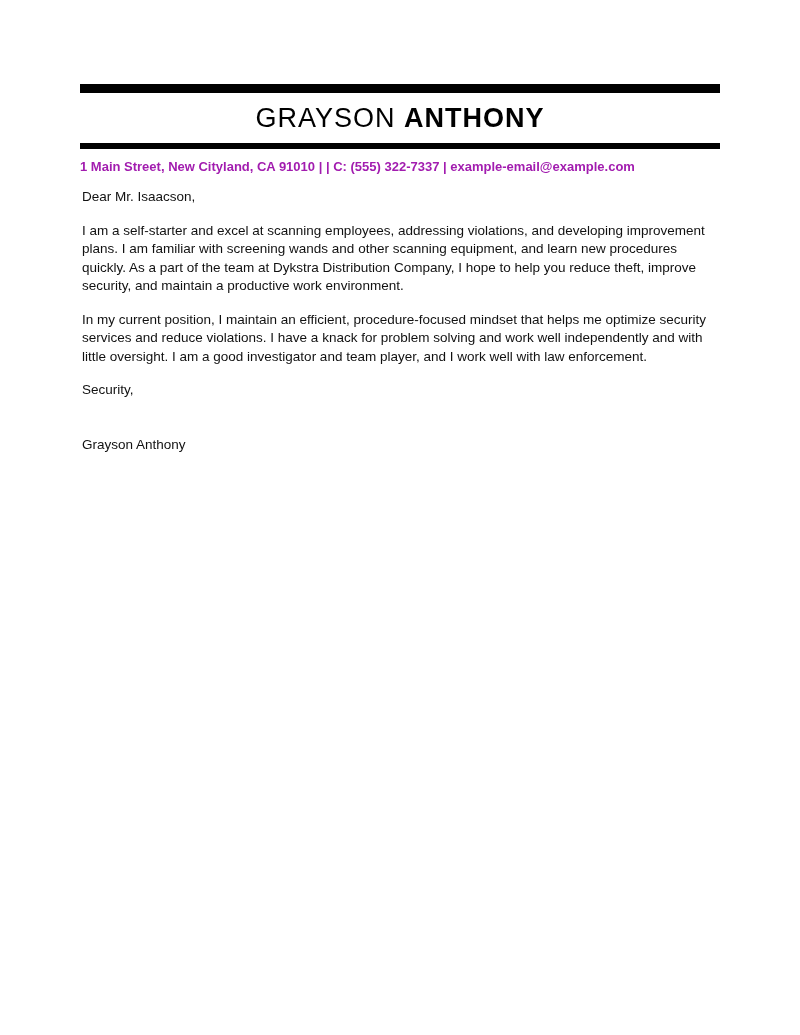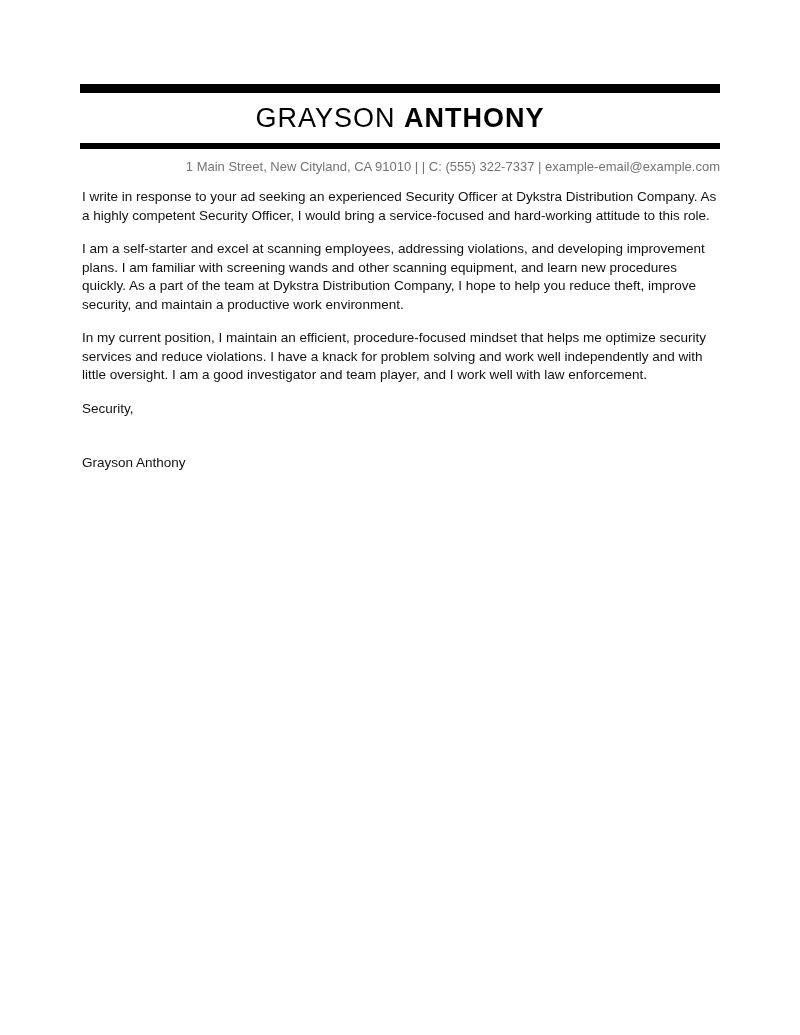--- a/index.html
+++ b/index.html
@@ -35,24 +35,25 @@
   }
   .name-title .last {
     font-weight: 700;
   }
   .rule-thin {
     height: 6px;
     background: #000000;
     width: 100%;
   }
   .contact-line {
-    text-align: right;
+    text-align: left;
     font-size: 13px;
-    color: #737373;
+    color: #a21caf;
     padding: 10px 0 14px 0;
+    font-weight: bold;
   }
   .letter-body {
     padding: 0 78px 0 82px;
     font-size: 13.5px;
     line-height: 18.5px;
     color: #111111;
   }
   .letter-body p {
     margin-bottom: 15px;
   }
@@ -75,20 +76,20 @@
     <div class="rule-thick"></div>
     <div class="name-title">
       <span>GRAYSON</span>
       <span class="last">ANTHONY</span>
     </div>
     <div class="rule-thin"></div>
     <div class="contact-line">1 Main Street, New Cityland, CA 91010 | | C: (555) 322-7337 | example-email@example.com</div>
   </div>
 
   <div class="letter-body">
-    <p>I write in response to your ad seeking an experienced Security Officer at Dykstra Distribution Company. As a highly competent Security Officer, I would bring a service-focused and hard-working attitude to this role.</p>
+    <p class="salutation">Dear Mr. Isaacson,</p>
     <p>I am a self-starter and excel at scanning employees, addressing violations, and developing improvement plans. I am familiar with screening wands and other scanning equipment, and learn new procedures quickly. As a part of the team at Dykstra Distribution Company, I hope to help you reduce theft, improve security, and maintain a productive work environment.</p>
     <p>In my current position, I maintain an efficient, procedure-focused mindset that helps me optimize security services and reduce violations. I have a knack for problem solving and work well independently and with little oversight. I am a good investigator and team player, and I work well with law enforcement.</p>
     <p class="closing">Security,</p>
     <p class="signature">Grayson Anthony</p>
   </div>
 
 </div>
 
 </body></html>

